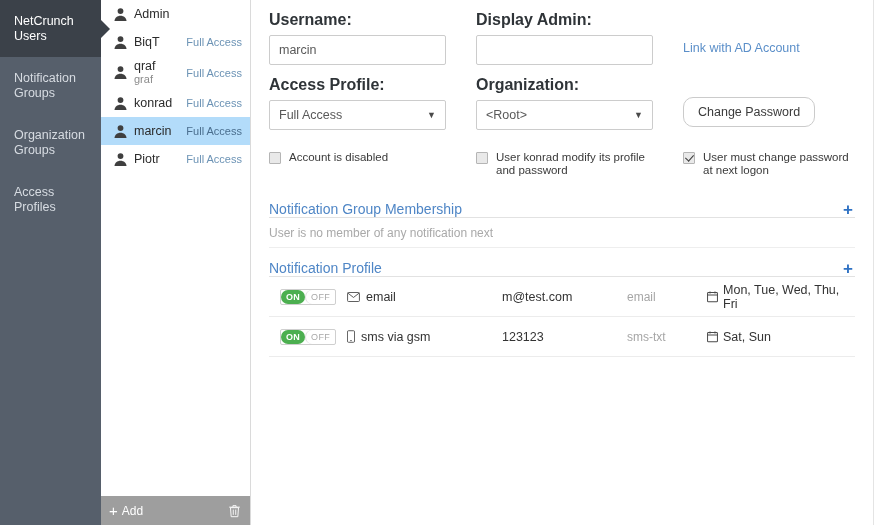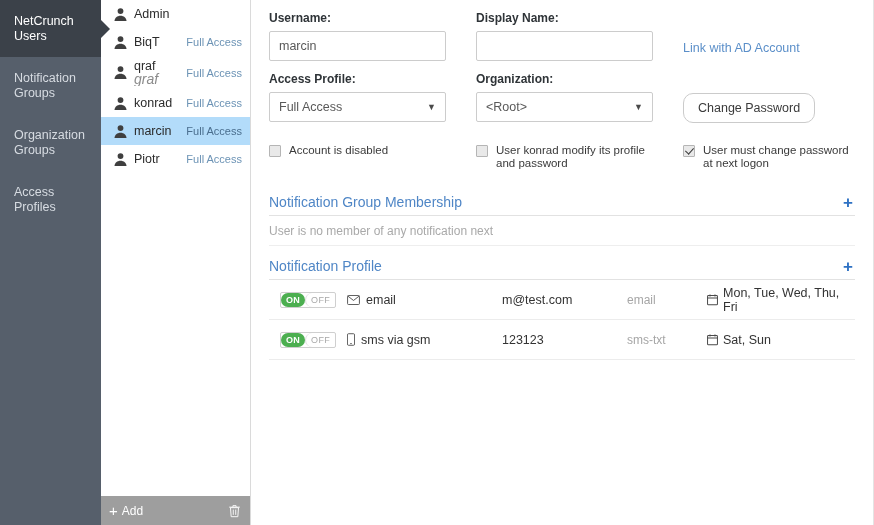--- a/index.html
+++ b/index.html
@@ -95,23 +95,22 @@
   .urow .uname {
     flex: 1 1 auto;
     min-width: 0;
     line-height: 13px;
     white-space: nowrap;
     overflow: hidden;
   }
   .urow .uname .sub {
     display: block;
     color: #8b8b8b;
-    font-size: 14px;
+    font-size: 11px;
     line-height: 13px;
-    font-style: italic;
   }
   .urow .uaccess {
     flex: 0 0 auto;
     color: #6c93b5;
     font-size: 11px;
     margin-left: 6px;
   }
   .urow.selected .uaccess { color: #4a6e8e; }
 
   .listfoot {
@@ -139,21 +138,21 @@
     padding: 11px 18px 0 18px;
     overflow: hidden;
     position: relative;
   }
   .formgrid {
     display: flex;
   }
   .fcol { width: 207px; flex: 0 0 207px; }
   .fcol.wide { width: 200px; flex: 0 0 200px; }
   .flabel {
-    font-size: 12px;
+    font-size: 16px;
     font-weight: bold;
     color: #2f3438;
     margin-bottom: 6px;
     display: block;
   }
   .finput {
     width: 177px;
     height: 30px;
     border: 1px solid #cccccc;
     border-radius: 2px;
@@ -239,21 +238,20 @@
 
   
   .section {
     margin-top: 24px;
   }
   .sechead {
     display: flex;
     align-items: flex-end;
     justify-content: space-between;
     border-bottom: 1px solid #e2e2e2;
-    padding-bottom: 5px;
   }
   .sechead .title {
     color: #4f86c6;
     font-size: 14px;
     cursor: pointer;
   }
   .sechead .plusicon {
     color: #2f72c4;
     font-size: 17px;
     line-height: 14px;
@@ -446,21 +444,21 @@
   </div>
 
   <div class="main">
 
     <div class="formgrid">
       <div class="fcol">
         <label class="flabel">Username:</label>
         <input class="finput" type="text" value="marcin" style="">
       </div>
       <div class="fcol">
-        <label class="flabel">Display Name:</label>
+        <label class="flabel">Display Admin:</label>
         <input class="finput" type="text" value="" style="">
       </div>
       <div class="fcol wide">
         <span class="linkad">Link with AD Account</span>
       </div>
     </div>
 
     <div class="formgrid row2">
       <div class="fcol">
         <label class="flabel">Access Profile:</label>

